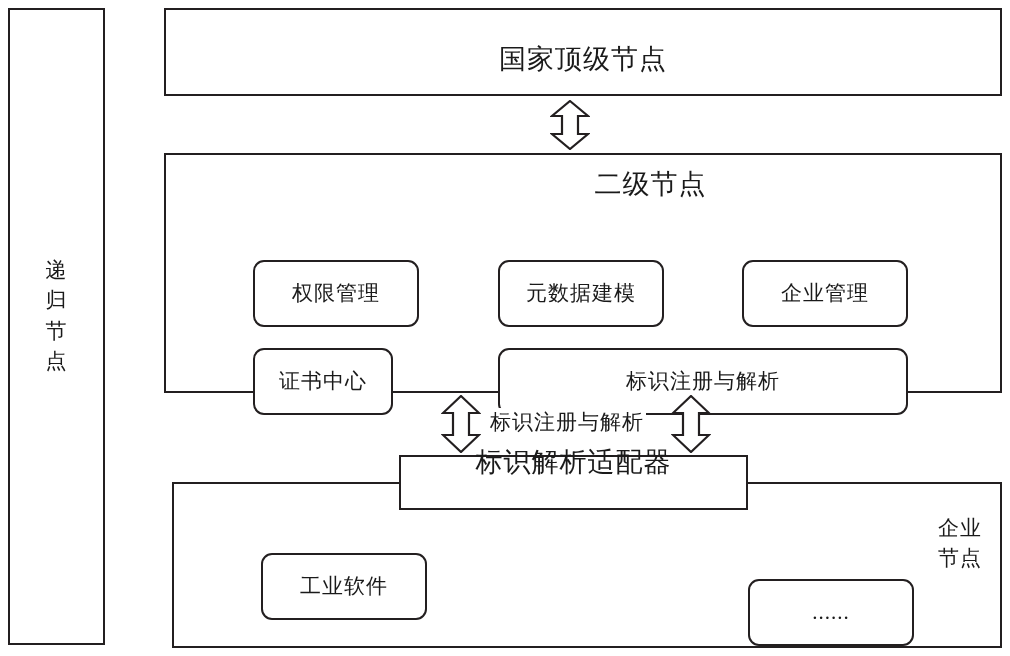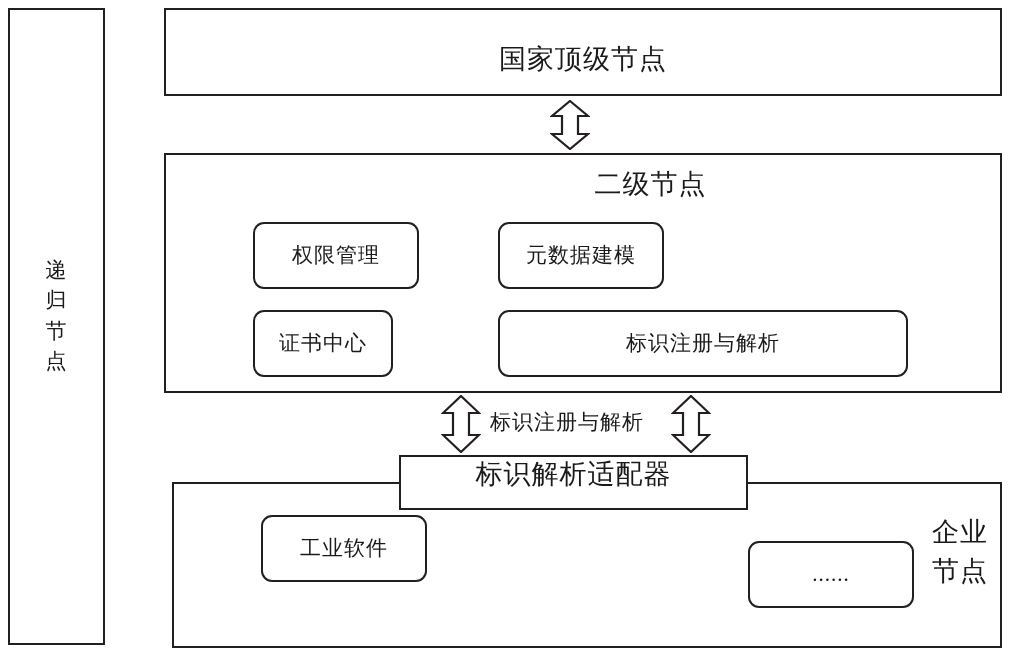--- a/index.html
+++ b/index.html
@@ -26,20 +26,21 @@
   }
   .rbox {
     position: absolute;
     box-sizing: border-box;
     border: 2px solid #231f20;
     border-radius: 11px;
     background: #ffffff;
     display: flex;
     align-items: center;
     justify-content: center;
+    margin-top: 38px;
   }
   .label {
     font-size: 21px;
     line-height: 1;
     letter-spacing: 1px;
     white-space: nowrap;
     color: #1a1a1a;
   }
   .box-title {
     position: absolute;
@@ -58,21 +59,21 @@
     line-height: 1.45;
     letter-spacing: 1px;
     color: #1a1a1a;
   }
   .vtext span {
     display: block;
   }
   .vtext2 {
     position: absolute;
     text-align: center;
-    font-size: 27px;
+    font-size: 21px;
     line-height: 1.45;
     letter-spacing: 1px;
     color: #1a1a1a;
   }
   .vtext2 span {
     display: block;
     white-space: nowrap;
   }
   .arrow {
     position: absolute;
@@ -114,20 +115,23 @@
   <div class="box" style="left:164px; top:153px; width:838px; height:240px;">
   </div>
   <div class="box-title" style="left:164px; top:166px; width:973px;font-family:Liberation Mono, monospace;">二级节点</div>
 
   <div class="rbox" style="left:253px; top:222px; width:166px; height:67px;">
     <span class="label">权限管理</span>
   </div>
   <div class="rbox" style="left:498px; top:222px; width:166px; height:67px;">
     <span class="label">元数据建模</span>
   </div>
+  <div class="rbox" style="left:742px; top:222px; width:166px; height:67px;">
+    <span class="label">企业管理</span>
+  </div>
 
   <div class="rbox" style="left:253px; top:310px; width:140px; height:67px;">
     <span class="label">证书中心</span>
   </div>
   <div class="rbox" style="left:498px; top:310px; width:410px; height:67px;">
     <span class="label">标识注册与解析</span>
   </div>
 
   <div class="box" style="left:172px; top:482px; width:830px; height:166px;">
   </div>
@@ -138,21 +142,21 @@
 
   <div class="rbox" style="left:261px; top:515px; width:166px; height:67px;">
     <span class="label">工业软件</span>
   </div>
   <div class="rbox" style="left:748px; top:541px; width:166px; height:67px;">
     <span class="label">......</span>
   </div>
 
   <div class="box" style="left:399px; top:455px; width:349px; height:55px; z-index:5;">
   </div>
-  <div class="box-title" style="left:399px; top:456px; width:349px; z-index:6;text-align:center;">标识解析适配器</div>
+  <div class="box-title" style="left:399px; top:444px; width:349px; z-index:6;text-align:center;">标识解析适配器</div>
 
   <div class="arrow" style="left:441px; top:395px; width:40px; height:58px; z-index:4;">
     <svg width="40" height="58" viewBox="0 0 40 58">
       <polygon points="20,1 38,18 28,18 28,40 38,40 20,57 2,40 12,40 12,18 2,18" fill="#ffffff" stroke="#231f20" stroke-width="2.2" stroke-linejoin="miter"></polygon>
     </svg>
   </div>
 
   <div class="arrow" style="left:671px; top:395px; width:40px; height:58px; z-index:4;">
     <svg width="40" height="58" viewBox="0 0 40 58">
       <polygon points="20,1 38,18 28,18 28,40 38,40 20,57 2,40 12,40 12,18 2,18" fill="#ffffff" stroke="#231f20" stroke-width="2.2" stroke-linejoin="miter"></polygon>

